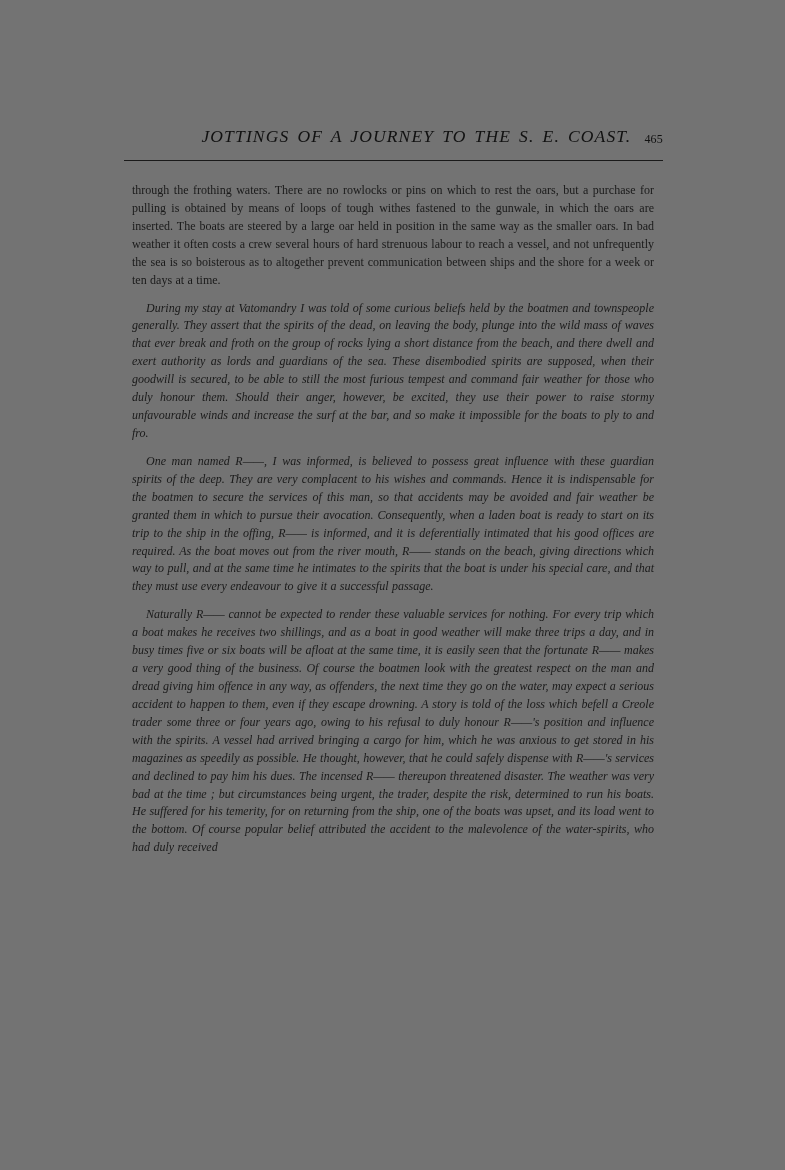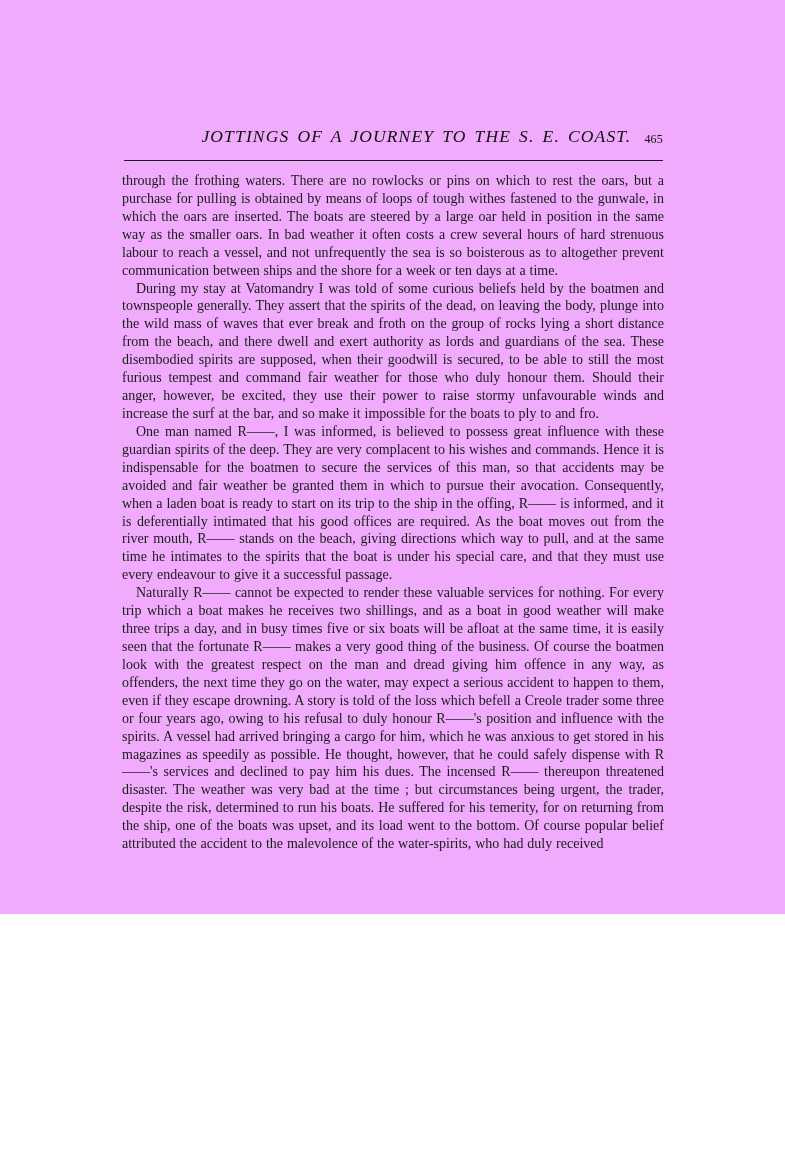--- a/index.html
+++ b/index.html
@@ -13,22 +13,22 @@
     height: 1170px;
     overflow: hidden;
     font-family: "Liberation Serif", "DejaVu Serif", serif;
     color: #1a1a1a;
     -webkit-font-smoothing: antialiased;
   }
 
   .page {
     position: relative;
     width: 785px;
-    height: 914px;
-    background: #f0abfc;
+    height: 1170px;
+    background: #737373;
   }
 
   
   .running-head {
     position: absolute;
     left: 124px;
     top: 126px;
     width: 539px;
     display: flex;
     align-items: baseline;
@@ -63,31 +63,32 @@
   }
 
   
   .textblock {
     position: absolute;
     left: 122px;
     top: 172px;
     width: 542px;
   }
   .textblock p {
-    margin: 0;
-    font-size: 14px;
+    margin: 10px;
+    font-size: 12px;
     line-height: 17.92px;
     text-align: justify;
     text-align-last: left;
     word-spacing: 0.4px;
     hyphens: none;
     color: #1a1a1a;
   }
   .textblock p.indent {
     text-indent: 14px;
+    font-style: italic;
   }
   
   .textblock p + p {
     margin-top: 0;
   }
 
   
   .speck {
     position: absolute;
     left: 595px;

